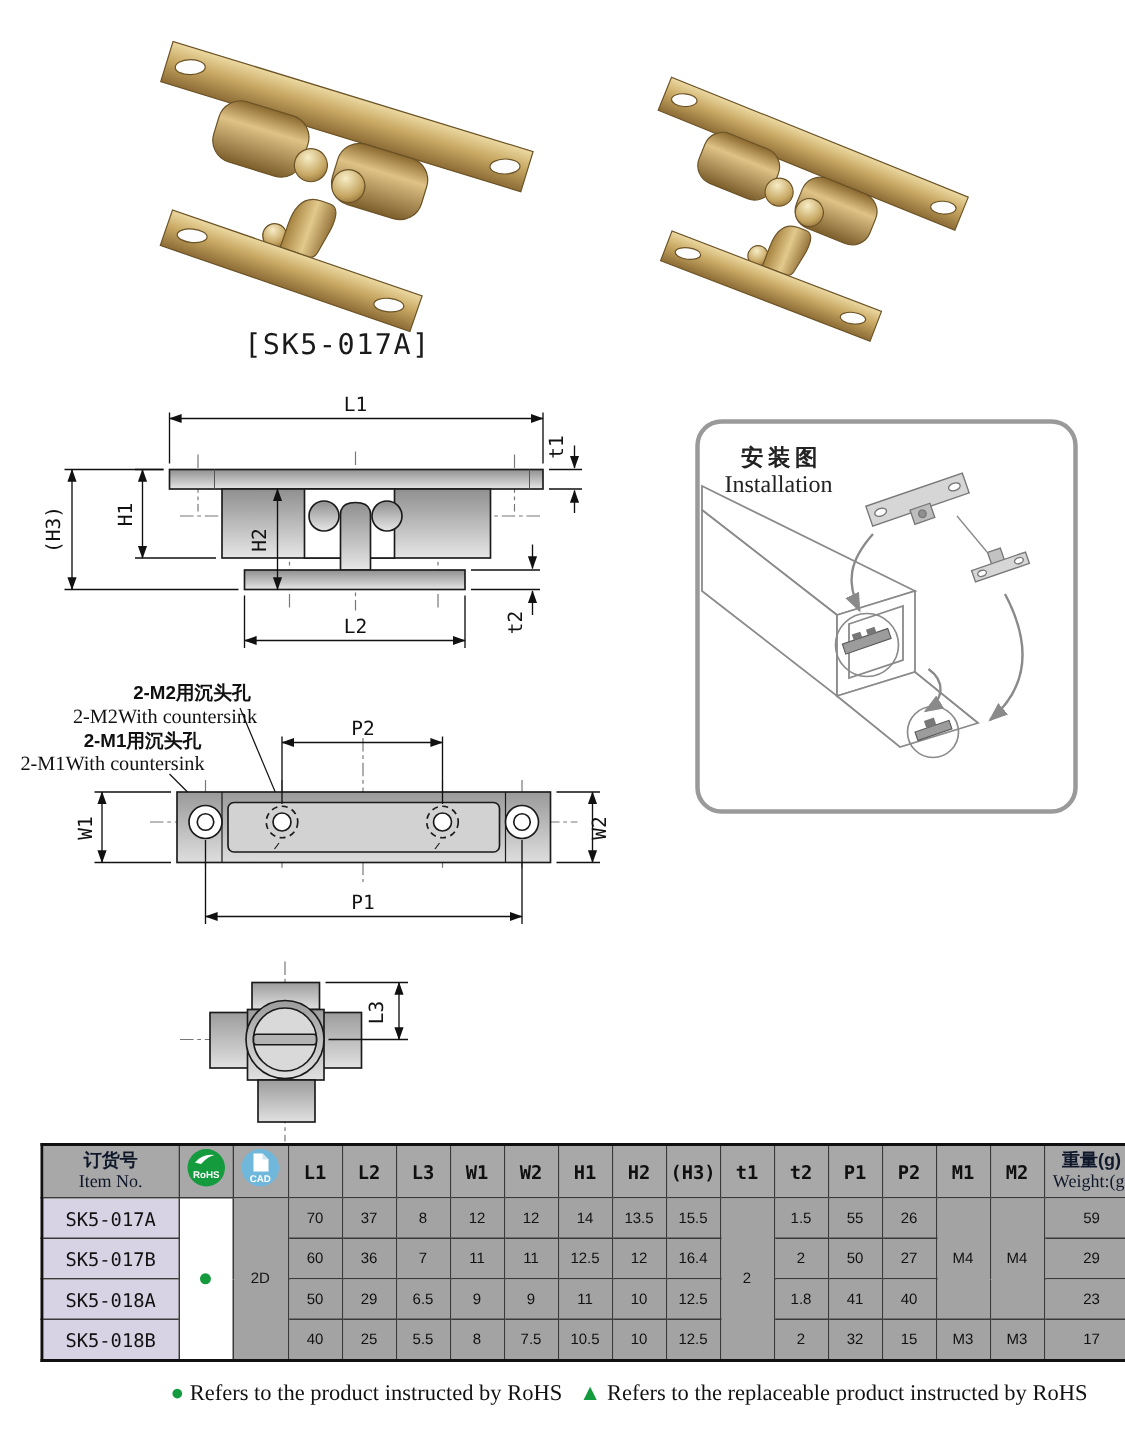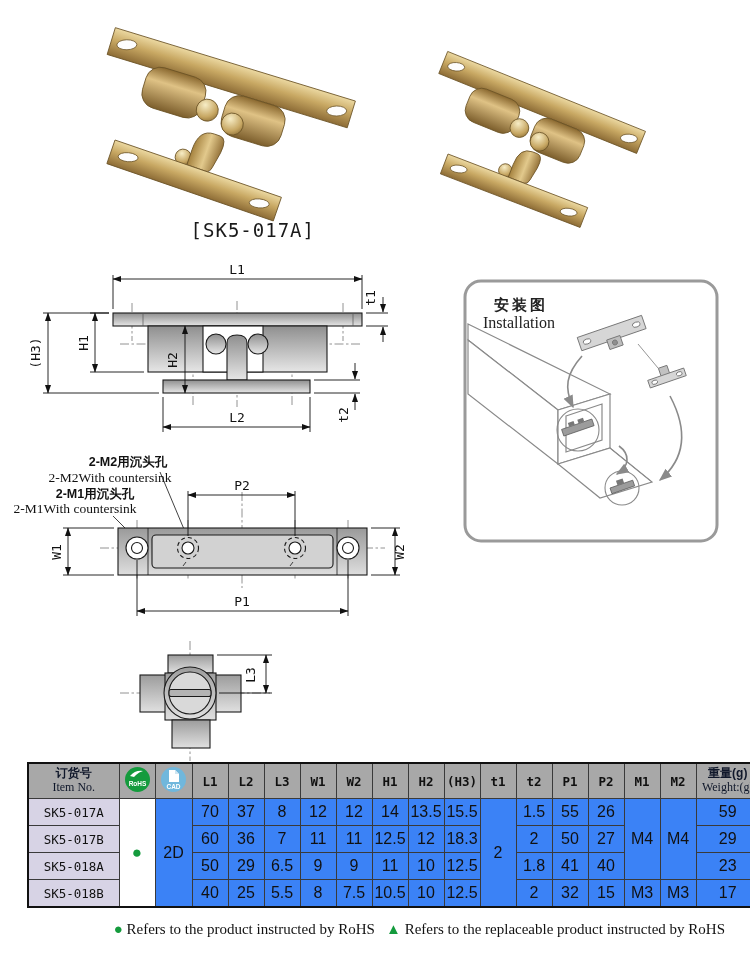--- a/index.html
+++ b/index.html
@@ -1,40 +1,40 @@
 <!DOCTYPE html>
 <html><head>
 <meta charset="utf-8">
 <style>
   html,body{margin:0;padding:0;background:#fff;}
   .page{position:relative;width:750px;height:962px;background:#fff;overflow:hidden;
         font-family:"Liberation Sans",sans-serif;color:#111;}
   .abs{position:absolute;}
   
   .photo-label{font-family:"DejaVu Sans Mono",monospace;font-size:19px;color:#1a1a1a;
-               text-align:right;letter-spacing:1px;}
+               text-align:center;letter-spacing:1px;}
   
   .dim{font-family:"DejaVu Sans Mono",monospace;font-size:13px;fill:#111;}
   .cn{font-family:"Liberation Sans",sans-serif;font-weight:bold;font-size:12.5px;fill:#111;}
   .en{font-family:"Liberation Serif",serif;font-size:13.5px;fill:#111;}
   .inst-cn{font-family:"Liberation Sans",sans-serif;font-weight:bold;font-size:15px;fill:#222;letter-spacing:3px;}
   .inst-en{font-family:"Liberation Serif",serif;font-size:16px;fill:#222;}
   .icon-txt{font-family:"Liberation Sans",sans-serif;font-weight:bold;fill:#fff;}
   
   table.spec{border-collapse:collapse;table-layout:fixed;width:696px;
              border:2px solid #111;background:#fff;}
   table.spec td,table.spec th{border:1px solid #3a3a3a;text-align:center;vertical-align:middle;
              padding:0;overflow:hidden;}
   table.spec th{background:#a8a8a8;font-weight:bold;height:34px;}
   .th-dim{font-family:"DejaVu Sans Mono",monospace;font-size:12.5px;color:#101010;}
   .th-two{font-size:12px;line-height:1.15;color:#0f172a;}
   .th-two .l2{font-family:"Liberation Serif",serif;font-weight:normal;font-size:12px;}
   td.item{background:#d7d3e5;font-family:"DejaVu Sans Mono",monospace;font-size:12.5px;
           border-right:2px solid #111;}
-  td.val{font-size:16px;height:26px;background:#3b82f6;}
+  td.val{font-size:10px;height:26px;background:#a3a3a3;}
   td.icon-col{background:#fff;}
   .rohs-dot{color:#149b3d;font-size:17px;line-height:1;}
   
   .fn1{font-size:13px;font-weight:bold;white-space:nowrap;}
   .fn2{font-family:"Liberation Serif",serif;font-size:15px;white-space:nowrap;}
   .g{color:#149b3d;}
 </style>
 </head>
 <body>
 
@@ -376,21 +376,21 @@
       </tr>
       <tr>
         <td class="item">SK5-017B</td>
         <td class="val">60</td>
         <td class="val">36</td>
         <td class="val">7</td>
         <td class="val">11</td>
         <td class="val">11</td>
         <td class="val">12.5</td>
         <td class="val">12</td>
-        <td class="val">18.3</td>
+        <td class="val">16.4</td>
         <td class="val">2</td>
         <td class="val">50</td>
         <td class="val">27</td>
         <td class="val">29</td>
       </tr>
       <tr>
         <td class="item">SK5-018A</td>
         <td class="val">50</td>
         <td class="val">29</td>
         <td class="val">6.5</td>

